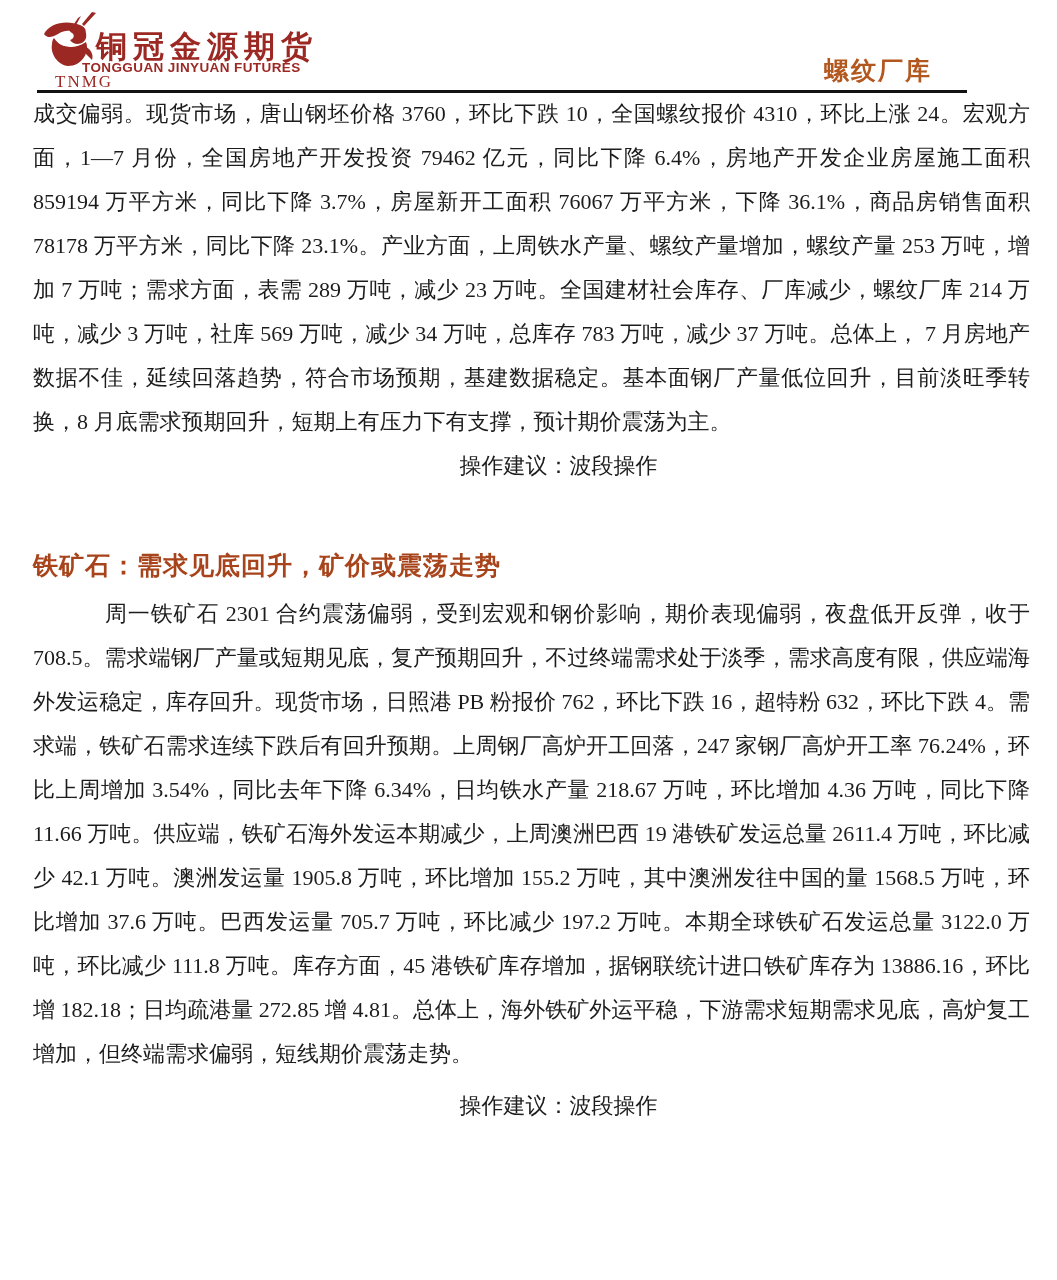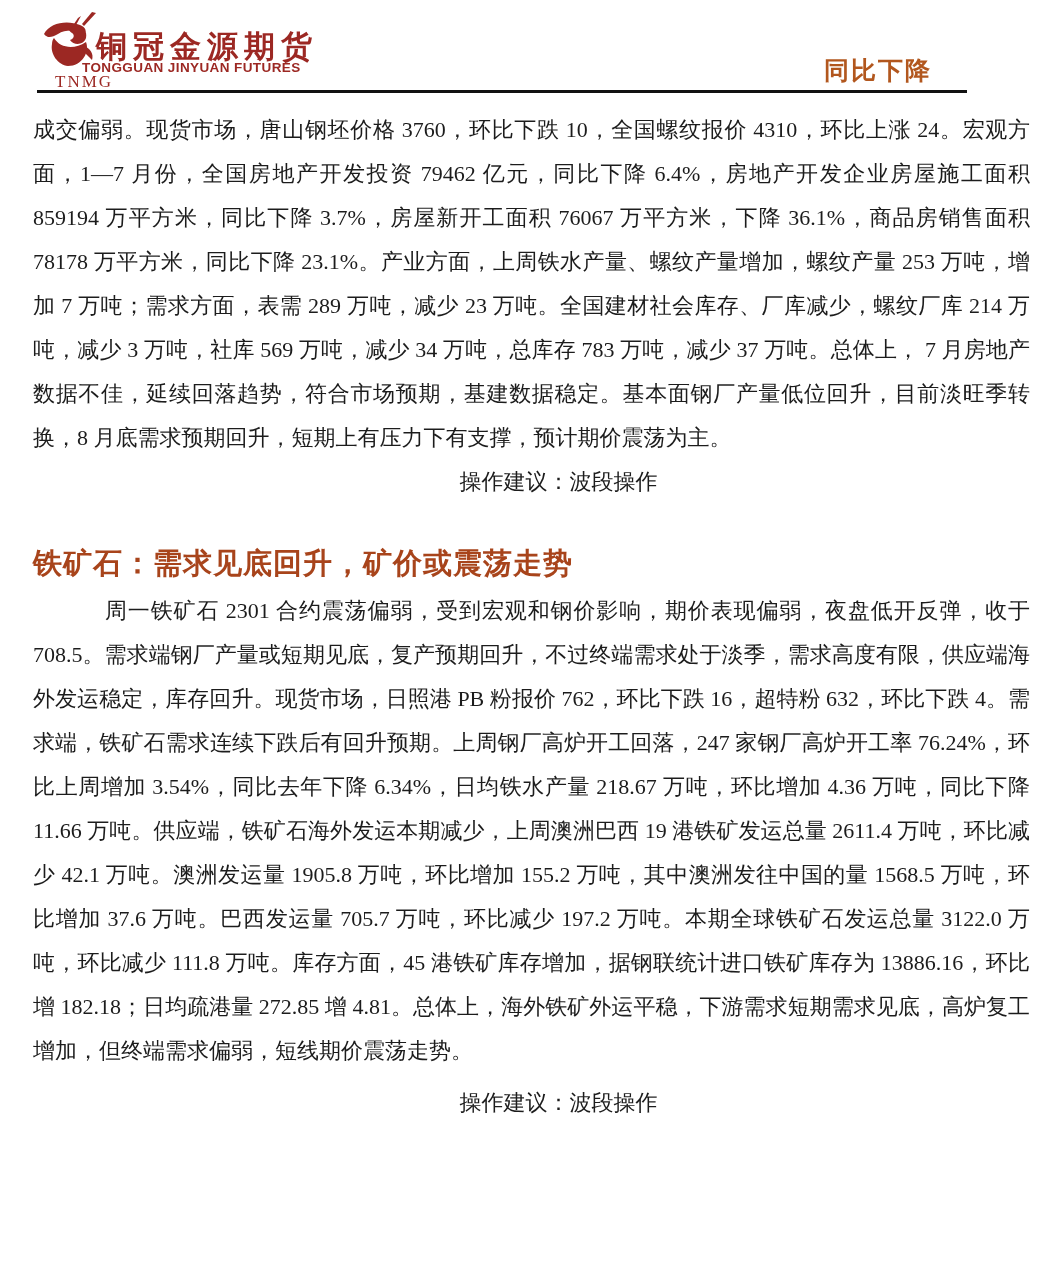--- a/index.html
+++ b/index.html
@@ -37,37 +37,37 @@
     position:absolute; left:824px; top:54px;
     font-size:25px; font-weight:bold; letter-spacing:2px;
     color:#b2571e; white-space:nowrap;
   }
   .header-rule {
     position:absolute; left:37px; top:90px;
     width:930px; height:3px; background:#121212;
   }
   
   .content {
-    position:absolute; left:33px; top:108px; width:997px;
+    position:absolute; left:33px; top:92px; width:997px;
     color:#1c1c1c;
   }
   .body-para {
     font-size:22px; line-height:44px;
     text-align:justify; text-justify:inter-ideograph;
     color:#1c1c1c;
   }
   .no-indent { text-indent:0; }
   .para-indent { text-indent:72px; }
   .advice-line {
     font-size:22px; line-height:44px;
     text-indent:54px; color:#1c1c1c;text-align:center;
   }
   .section-heading {
-    margin-top:39px; margin-bottom:6px;
-    font-size:29px; line-height:40px; font-weight:bold;
+    margin-top:58px; margin-bottom:6px;
+    font-size:25px; line-height:40px; font-weight:bold;
     letter-spacing:1px;
     color:#a8441b; white-space:nowrap;
   }
   .advice-gap { margin-top:8px; }
 </style>
 </head>
 <body>
 
 <div class="page">
 
@@ -87,21 +87,21 @@
             <path d="M14,26 C20,36 34,38 46,30 C50,40 42,54 28,54 C18,53 10,42 12,32 C12,29 13,27 14,26 Z"></path>
 
             <path d="M44,34 C50,36 54,42 52,48 C48,44 44,40 42,37 Z"></path>
           </g>
         </svg>
       </span>
       <span class="logo-abbr">TNMG</span>
       <span class="company-cn">铜冠金源期货</span>
       <span class="company-en">TONGGUAN JINYUAN FUTURES</span>
     </div>
-    <div class="doc-type">同比下降</div>
+    <div class="doc-type">螺纹厂库</div>
     <div class="header-rule"></div>
   </div>
 
   <div class="content">
 
     <p class="body-para no-indent">成交偏弱。现货市场，唐山钢坯价格 3760，环比下跌 10，全国螺纹报价 4310，环比上涨 24。宏观方面，1—7 月份，全国房地产开发投资 79462 亿元，同比下降 6.4%，房地产开发企业房屋施工面积 859194 万平方米，同比下降 3.7%，房屋新开工面积 76067 万平方米，下降 36.1%，商品房销售面积 78178 万平方米，同比下降 23.1%。产业方面，上周铁水产量、螺纹产量增加，螺纹产量 253 万吨，增加 7 万吨；需求方面，表需 289 万吨，减少 23 万吨。全国建材社会库存、厂库减少，螺纹厂库 214 万吨，减少 3 万吨，社库 569 万吨，减少 34 万吨，总库存 783 万吨，减少 37 万吨。总体上， 7 月房地产数据不佳，延续回落趋势，符合市场预期，基建数据稳定。基本面钢厂产量低位回升，目前淡旺季转换，8 月底需求预期回升，短期上有压力下有支撑，预计期价震荡为主。</p>
 
     <p class="advice-line">操作建议：波段操作</p>
 
     <h2 class="section-heading">铁矿石：需求见底回升，矿价或震荡走势</h2>

